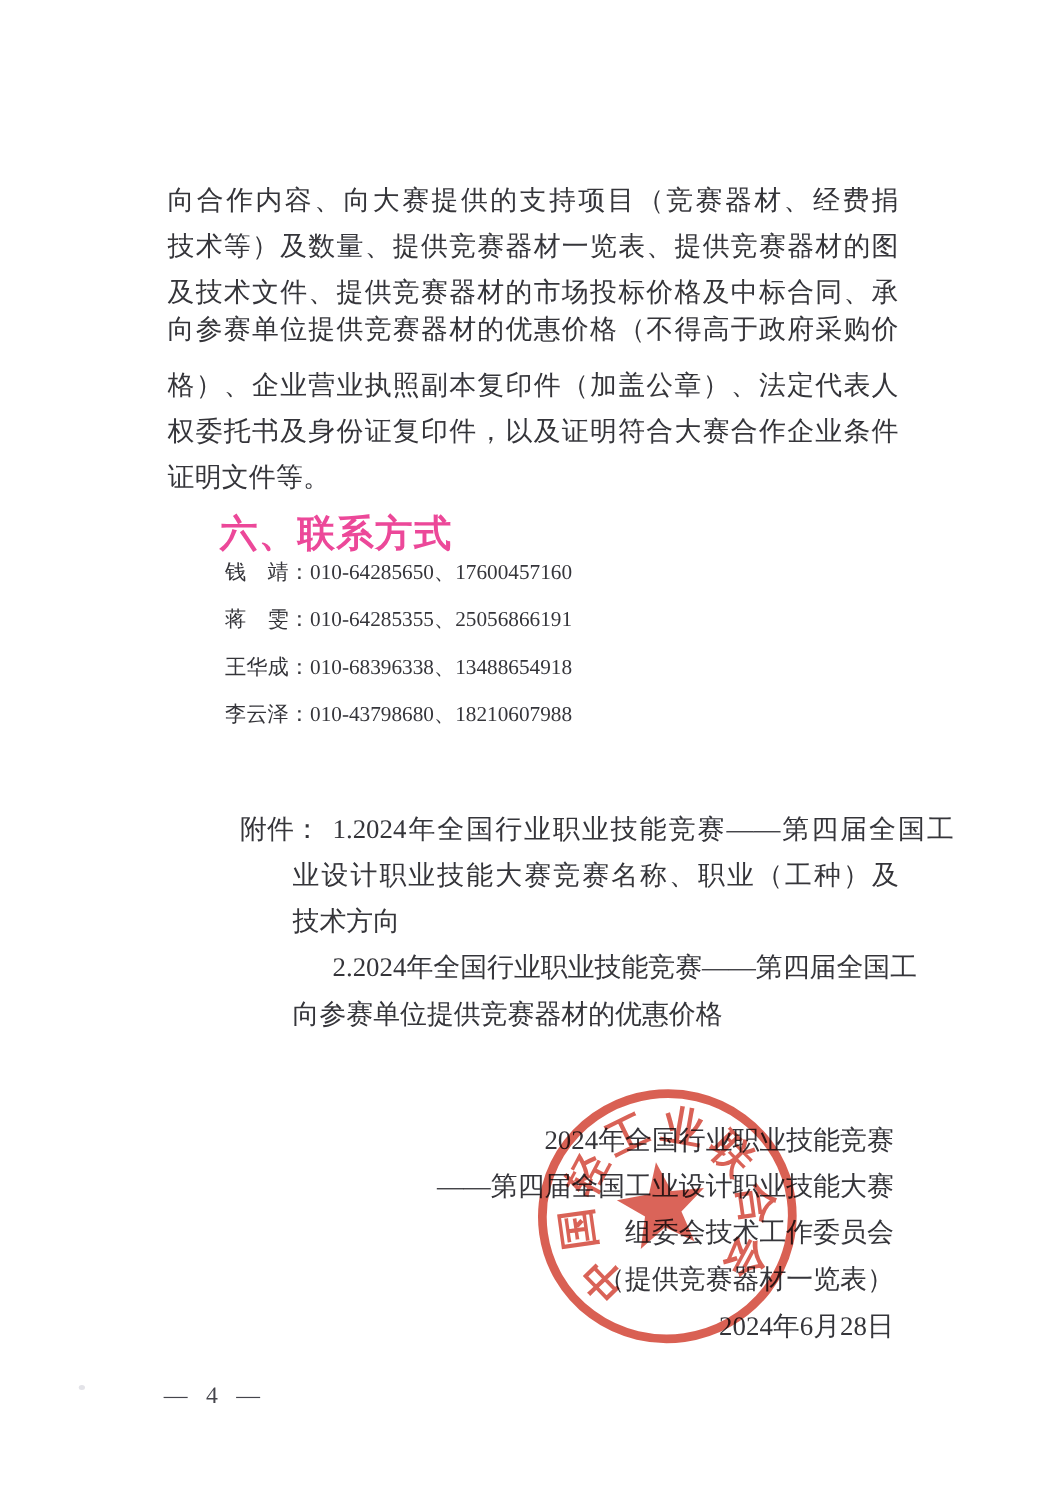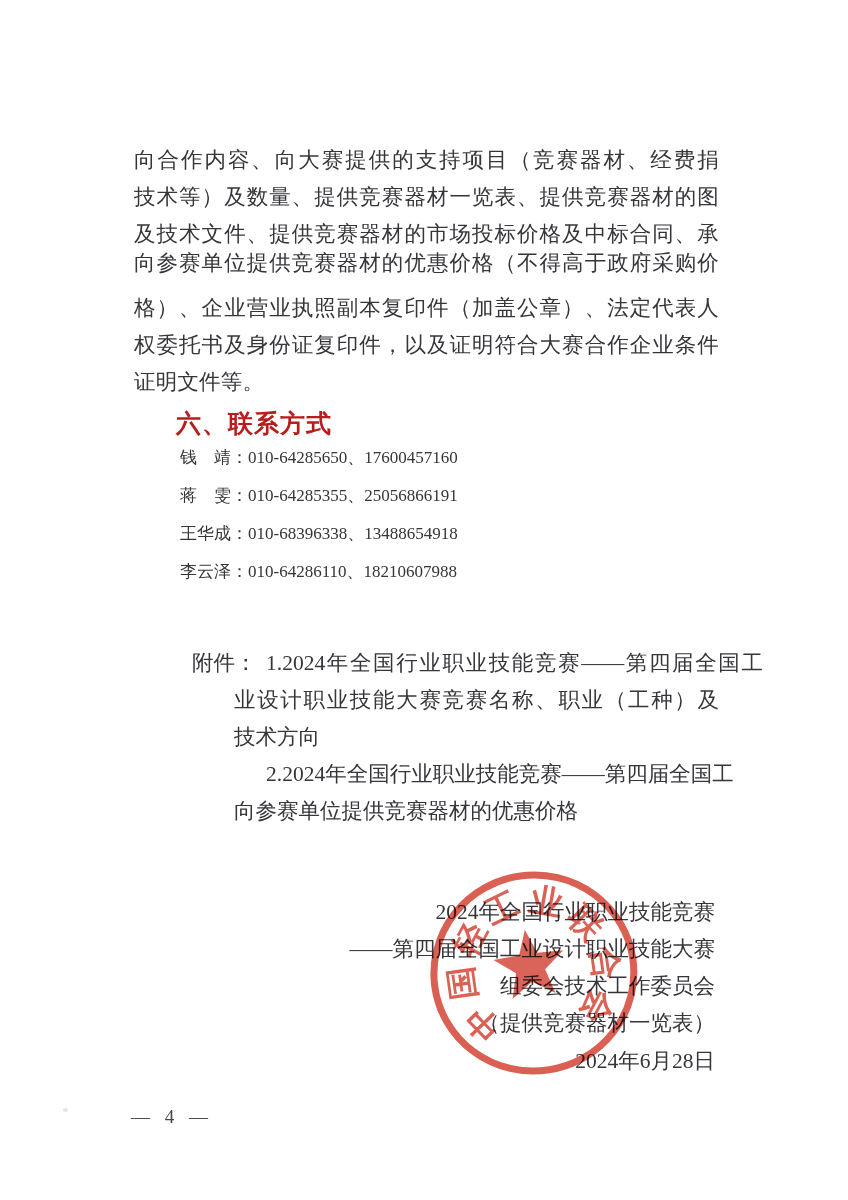--- a/index.html
+++ b/index.html
@@ -27,23 +27,23 @@
     white-space: normal;
     overflow: hidden;
   }
   .bodyline.lastline { text-align-last: left; }
   
   .heading {
     left: 176px;
     top: 407px;
     font-family: "Liberation Sans", "DejaVu Sans", sans-serif;
     font-weight: 700;
-    font-size: 25px;
+    font-size: 30px;
     letter-spacing: 1px;
-    color: #b91c1c;
+    color: #ec4899;
   }
   .contact {
     left: 180px;
     font-size: 17px;
     white-space: nowrap;
   }
   .contact .nums { font-family: "Liberation Serif", "DejaVu Serif", serif; }
   .att-label { left: 166px; font-size: 21.5px; margin-left: 26px; }
   .att-line {
     font-size: 21.5px;
@@ -113,21 +113,21 @@
     <div class="abs contact" style="top:446px">
       <span>钱　靖：</span><span class="nums">010-64285650、17600457160</span>
     </div>
     <div class="abs contact" style="top:484px">
       <span>蒋　雯：</span><span class="nums">010-64285355、25056866191</span>
     </div>
     <div class="abs contact" style="top:522px">
       <span>王华成：</span><span class="nums">010-68396338、13488654918</span>
     </div>
     <div class="abs contact" style="top:560px">
-      <span>李云泽：</span><span class="nums">010-64286110、18210607988</span>
+      <span>李云泽：</span><span class="nums">010-43798680、18210607988</span>
     </div>
   </div>
 
   <div>
     <div class="abs att-label" style="top:648px">附件：</div>
     <div class="abs att-line att-first" style="top:648px">1.2024年全国行业职业技能竞赛——第四届全国工</div>
     <div class="abs att-line att-cont" style="top:685px">业设计职业技能大赛竞赛名称、职业（工种）及</div>
     <div class="abs att-line att-cont att-natural" style="top:722px">技术方向</div>
     <div class="abs att-line att-first att-natural" style="top:759px">2.2024年全国行业职业技能竞赛——第四届全国工</div>
     <div class="abs att-line att-cont att-natural" style="top:796px">向参赛单位提供竞赛器材的优惠价格</div>

